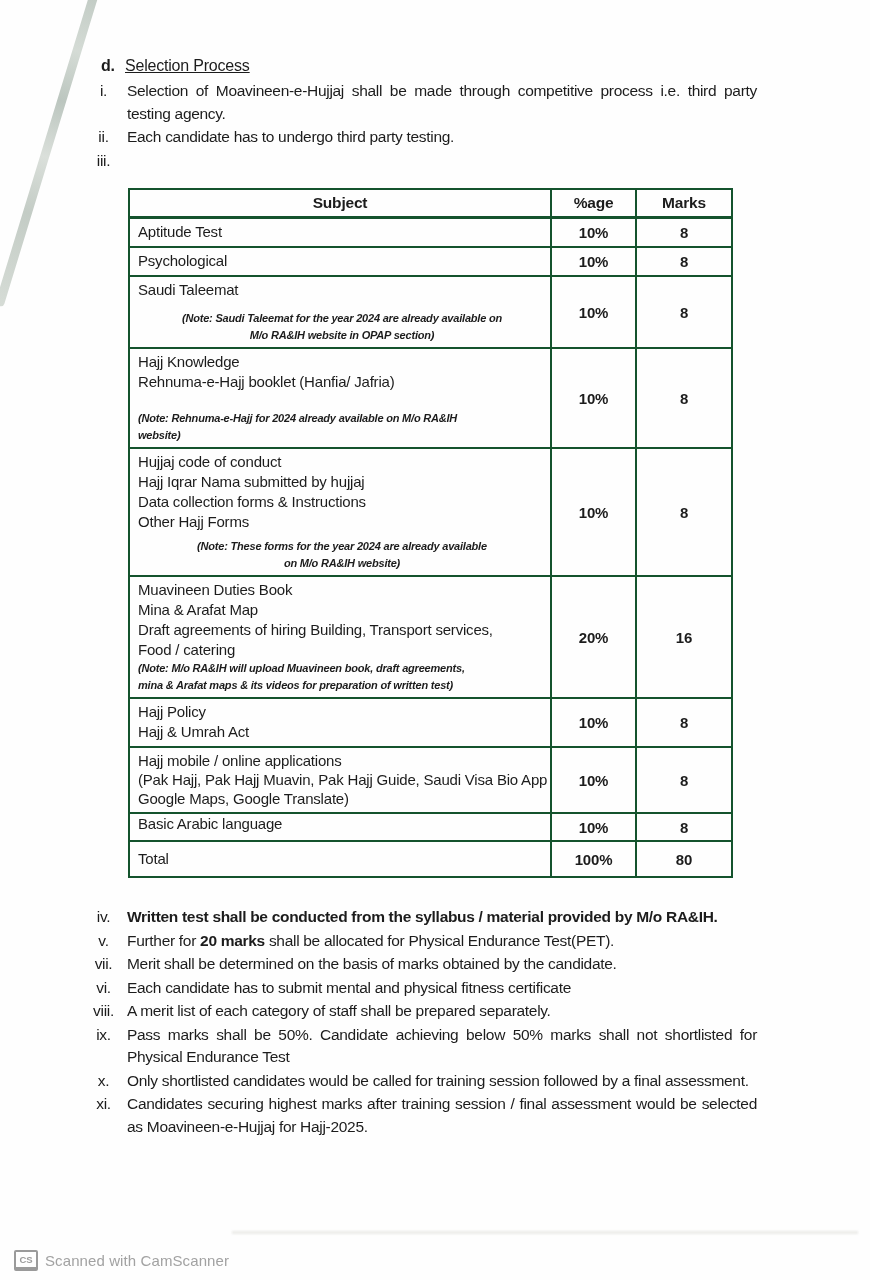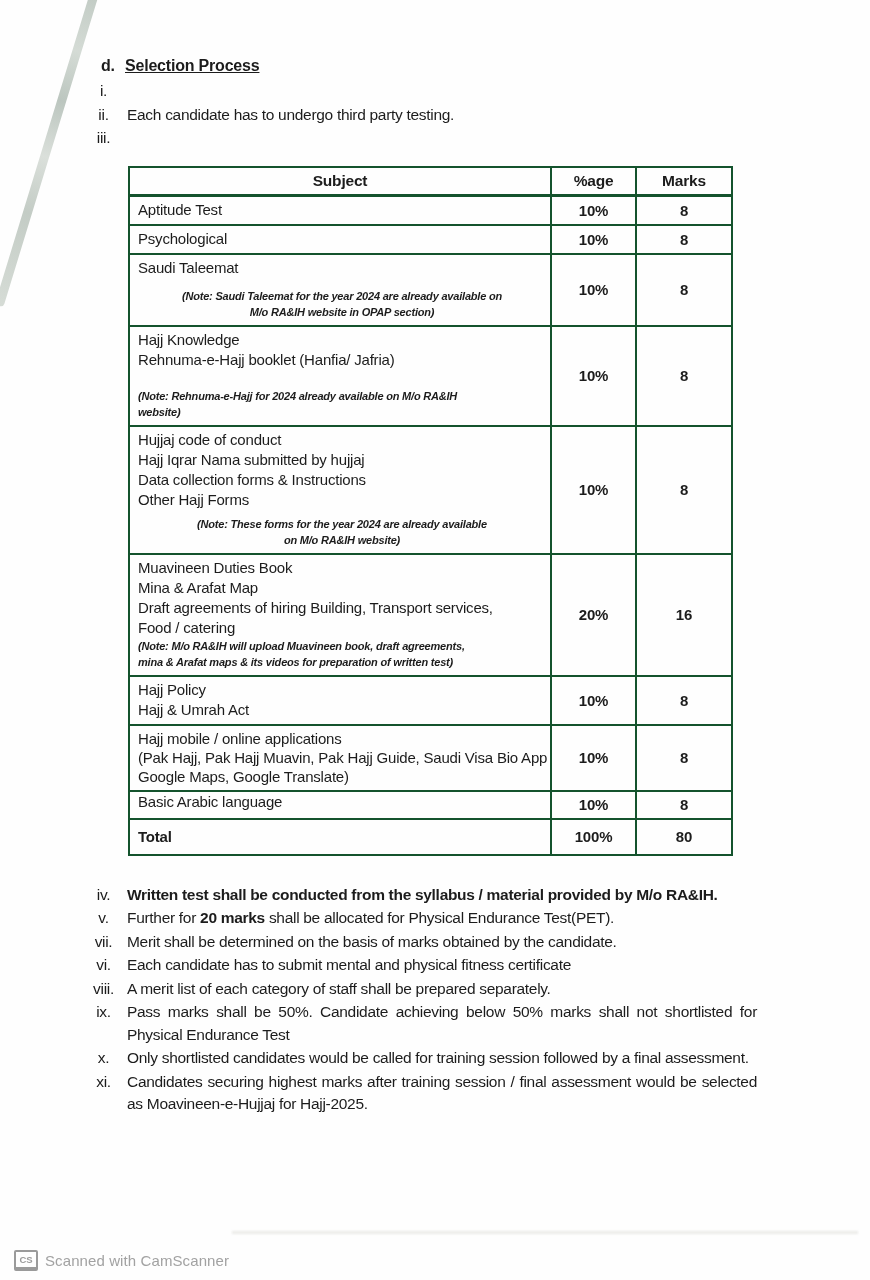--- a/index.html
+++ b/index.html
@@ -21,21 +21,21 @@
     opacity:.85;
   }
   .scan-smudge{
     position:absolute;left:232px;top:1231px;width:626px;height:3px;
     background:#ebebe8;filter:blur(1px);
   }
 
   
   .heading{margin:57px 0 0 101px;font-size:16px;letter-spacing:-.2px;display:flex;}
   .heading .letter{font-weight:700;width:24px;}
-  .heading .title{font-weight:700;text-decoration:underline;}
+  .heading .title{font-weight:400;text-decoration:underline;}
 
   
   .list{margin-top:5px;}
   .outro{margin-top:28px;}
   .li{display:flex;margin-bottom:1px;}
   .li .num{width:47px;margin-left:80px;text-align:center;flex:none;
     font-size:15.5px;letter-spacing:-.3px;line-height:22.5px;}
   .li .txt{flex:none;width:630px;font-size:15.5px;letter-spacing:-.3px;
     line-height:22.5px;text-align:justify;}
   .li .txt .b{font-weight:700;}
@@ -67,21 +67,21 @@
     letter-spacing:-.2px;
     font-weight:bold;
   }
   .marks-table .note.center{text-align:center;}
   .marks-table .note.left{text-align:left;}
   .marks-table .gap-sm{margin-top:6px;}
   .marks-table .gap-md{margin-top:10px;}
   .marks-table .gap-lg{margin-top:18px;}
   .marks-table .gap-none{margin-top:0;}
   .marks-table tr.total-row td{padding-top:7px;padding-bottom:7px;}
-  .marks-table tr.total-row td.subject .line{font-weight:700;}
+  .marks-table tr.total-row td.subject .line{font-weight:400;}
   .marks-table tr.r-basic td.subject{padding-top:0;padding-bottom:6px;}
 
   
   .footer{
     position:absolute;left:7px;bottom:9px;display:flex;align-items:center;gap:7px;padding-left:7px;
   }
   .cs-badge{
     width:20px;height:15px;border:2px solid #9a9a9a;border-bottom-width:4px;
     border-radius:2px;display:flex;align-items:center;justify-content:center;
     font-size:9.5px;font-weight:700;color:#9a9a9a;letter-spacing:0;
@@ -96,20 +96,21 @@
   <div class="scan-streak"></div>
 
   <div class="heading">
     <span class="letter">d.</span>
     <span class="title">Selection Process</span>
   </div>
 
   <div class="list intro" id="intro-list">
       <div class="li">
         <div class="num">i.</div>
+        <div class="txt"><span>Selection of Moavineen-e-Hujjaj shall be made through competitive process i.e. third party testing agency.</span></div>
       </div>
       <div class="li">
         <div class="num">ii.</div>
         <div class="txt"><span>Each candidate has to undergo third party testing.</span></div>
       </div>
       <div class="li">
         <div class="num">iii.</div>
       </div>
     </div>
 

